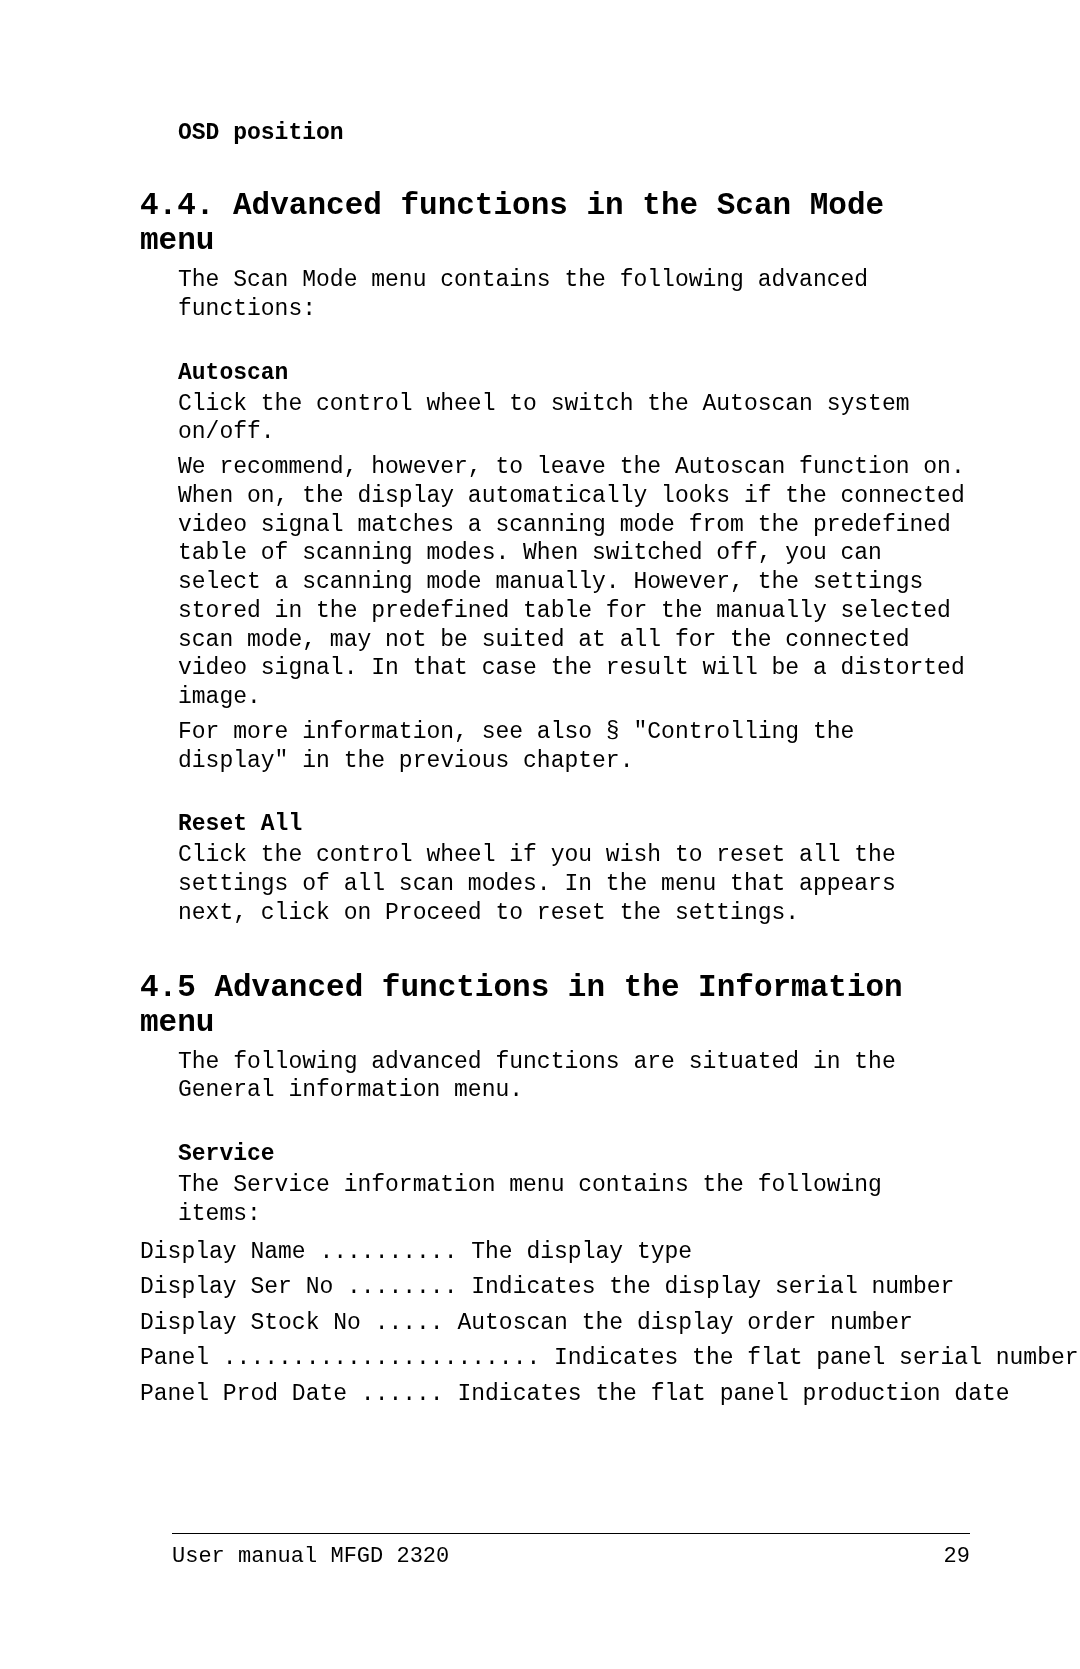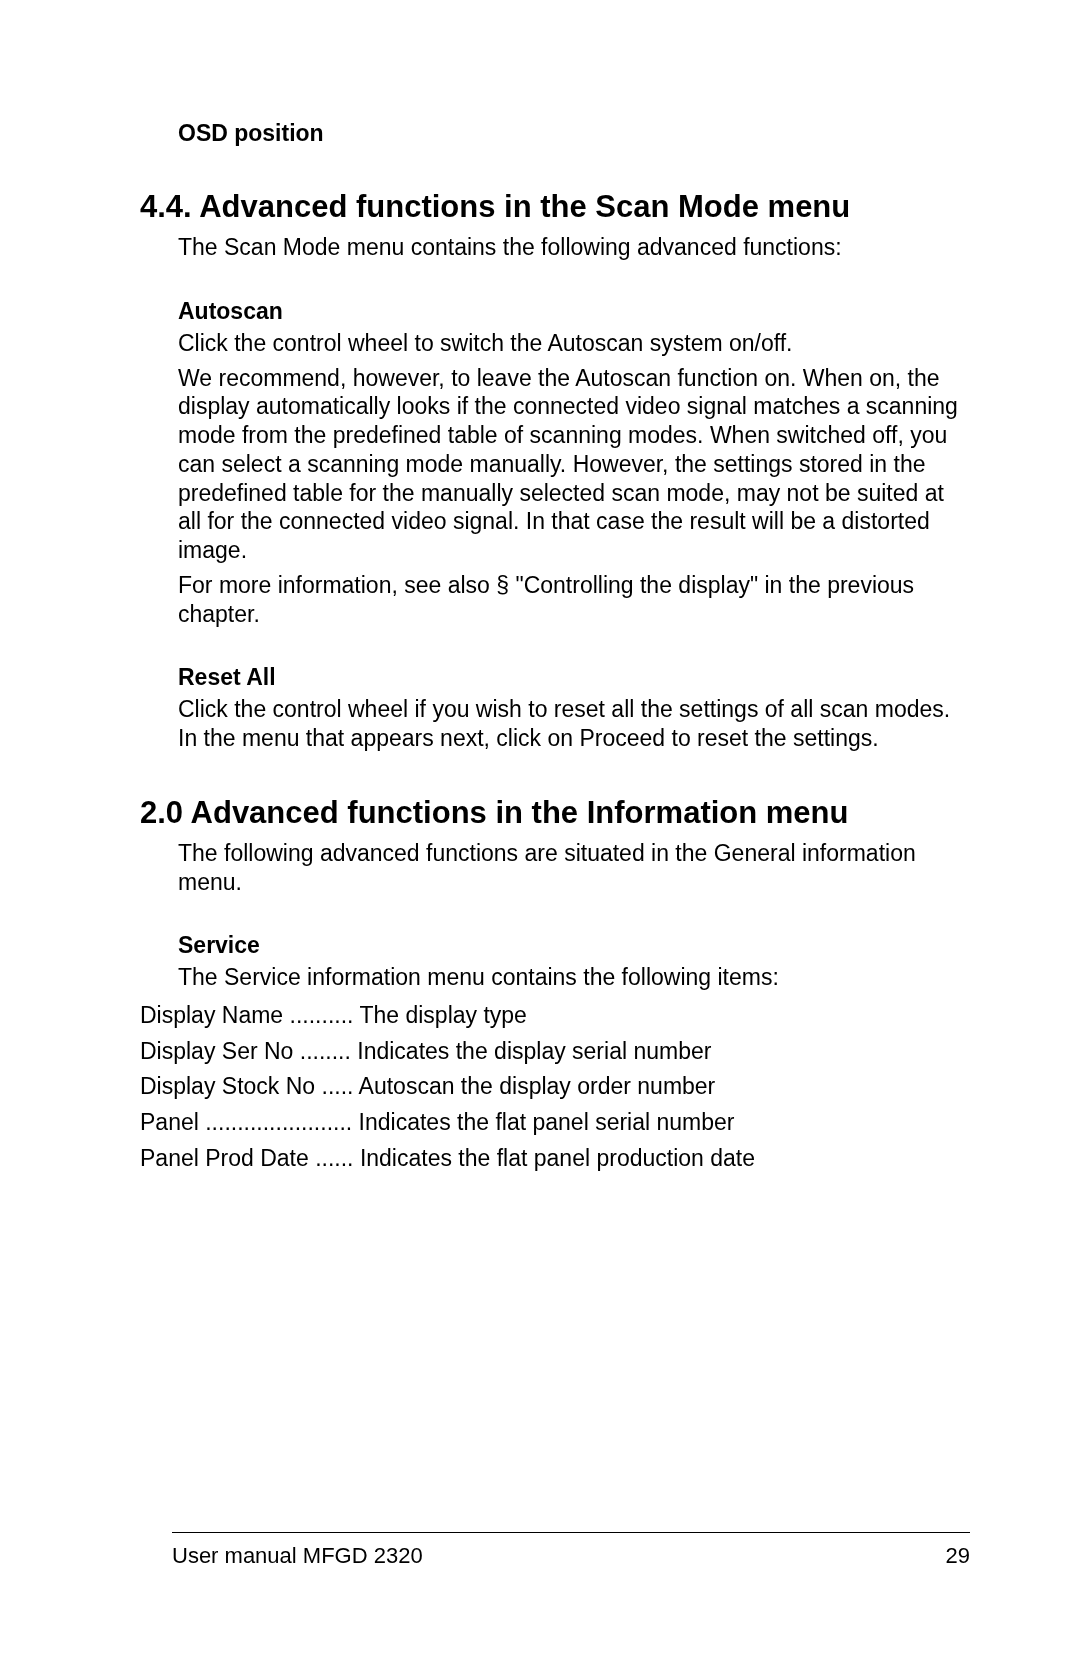--- a/index.html
+++ b/index.html
@@ -1,18 +1,19 @@
 <!DOCTYPE html>
 <html><head>
   <meta charset="utf-8">
   <style>
     * {
       margin: 0;
       padding: 0;
       box-sizing: border-box;
+      font-family: Liberation Mono, monospace;
     }
     body {
       width: 1080px;
       height: 1669px;
       background: #fff;
       font-family: Arial, Helvetica, sans-serif;
       color: #000;
       position: relative;
     }
     .page {
@@ -85,21 +86,21 @@
   <div class="intro">The Scan Mode menu contains the following advanced functions:</div>
 
   <div class="subhead section-gap">Autoscan</div>
   <div class="bodytext">Click the control wheel to switch the Autoscan system on/off.</div>
   <div class="bodytext para-gap">We recommend, however, to leave the Autoscan function on. When on, the display automatically looks if the connected video signal matches a scanning mode from the predefined table of scanning modes. When switched off, you can select a scanning mode manually. However, the settings stored in the predefined table for the manually selected scan mode, may not be suited at all for the connected video signal. In that case the result will be a distorted image.</div>
   <div class="bodytext para-gap">For more information, see also § "Controlling the display" in the previous chapter.</div>
 
   <div class="subhead section-gap">Reset All</div>
   <div class="bodytext">Click the control wheel if you wish to reset all the settings of all scan modes. In the menu that appears next, click on Proceed to reset the settings.</div>
 
-  <div class="h2">2.0 Advanced functions in the Information menu</div>
+  <div class="h2">4.5 Advanced functions in the Information menu</div>
   <div class="intro">The following advanced functions are situated in the General information menu.</div>
 
   <div class="subhead section-gap">Service</div>
   <div class="bodytext">The Service information menu contains the following items:</div>
   <div class="dotted-list">
     <div class="dotted-row">Display Name .......... The display type</div>
     <div class="dotted-row">Display Ser No ........ Indicates the display serial number</div>
     <div class="dotted-row">Display Stock No ..... Autoscan the display order number</div>
     <div class="dotted-row">Panel ....................... Indicates the flat panel serial number</div>
     <div class="dotted-row">Panel Prod Date ...... Indicates the flat panel production date</div>

